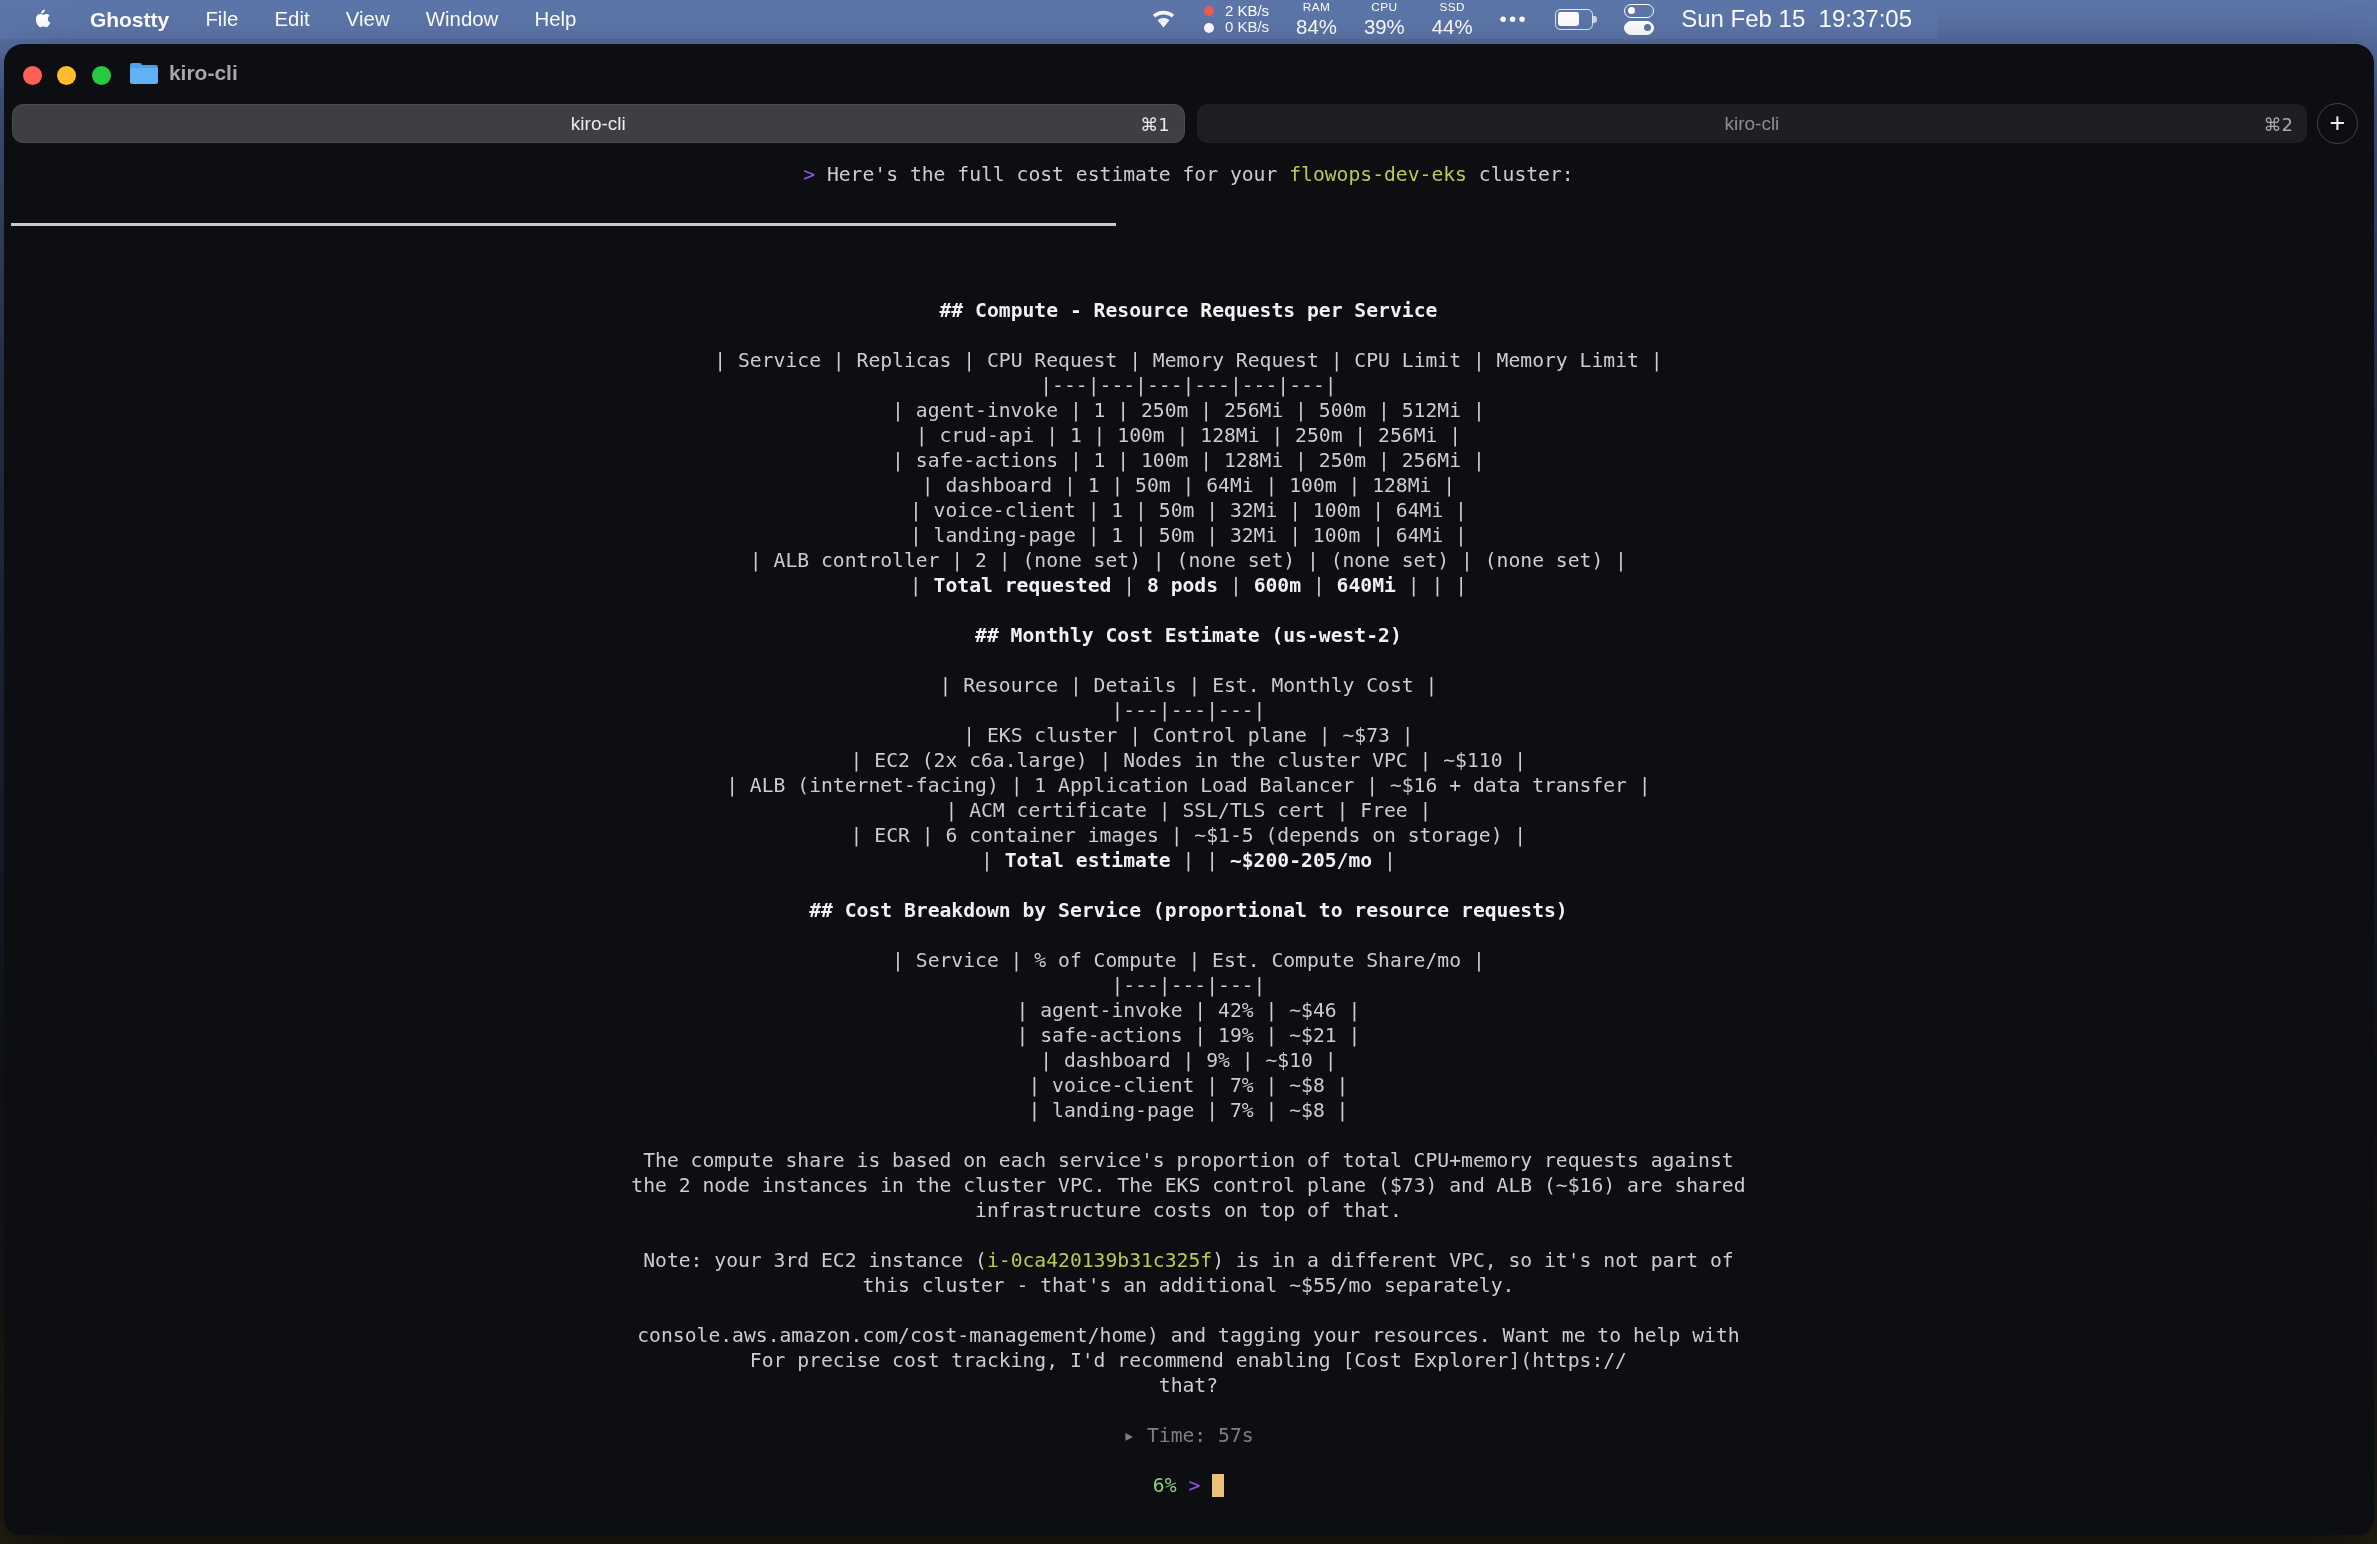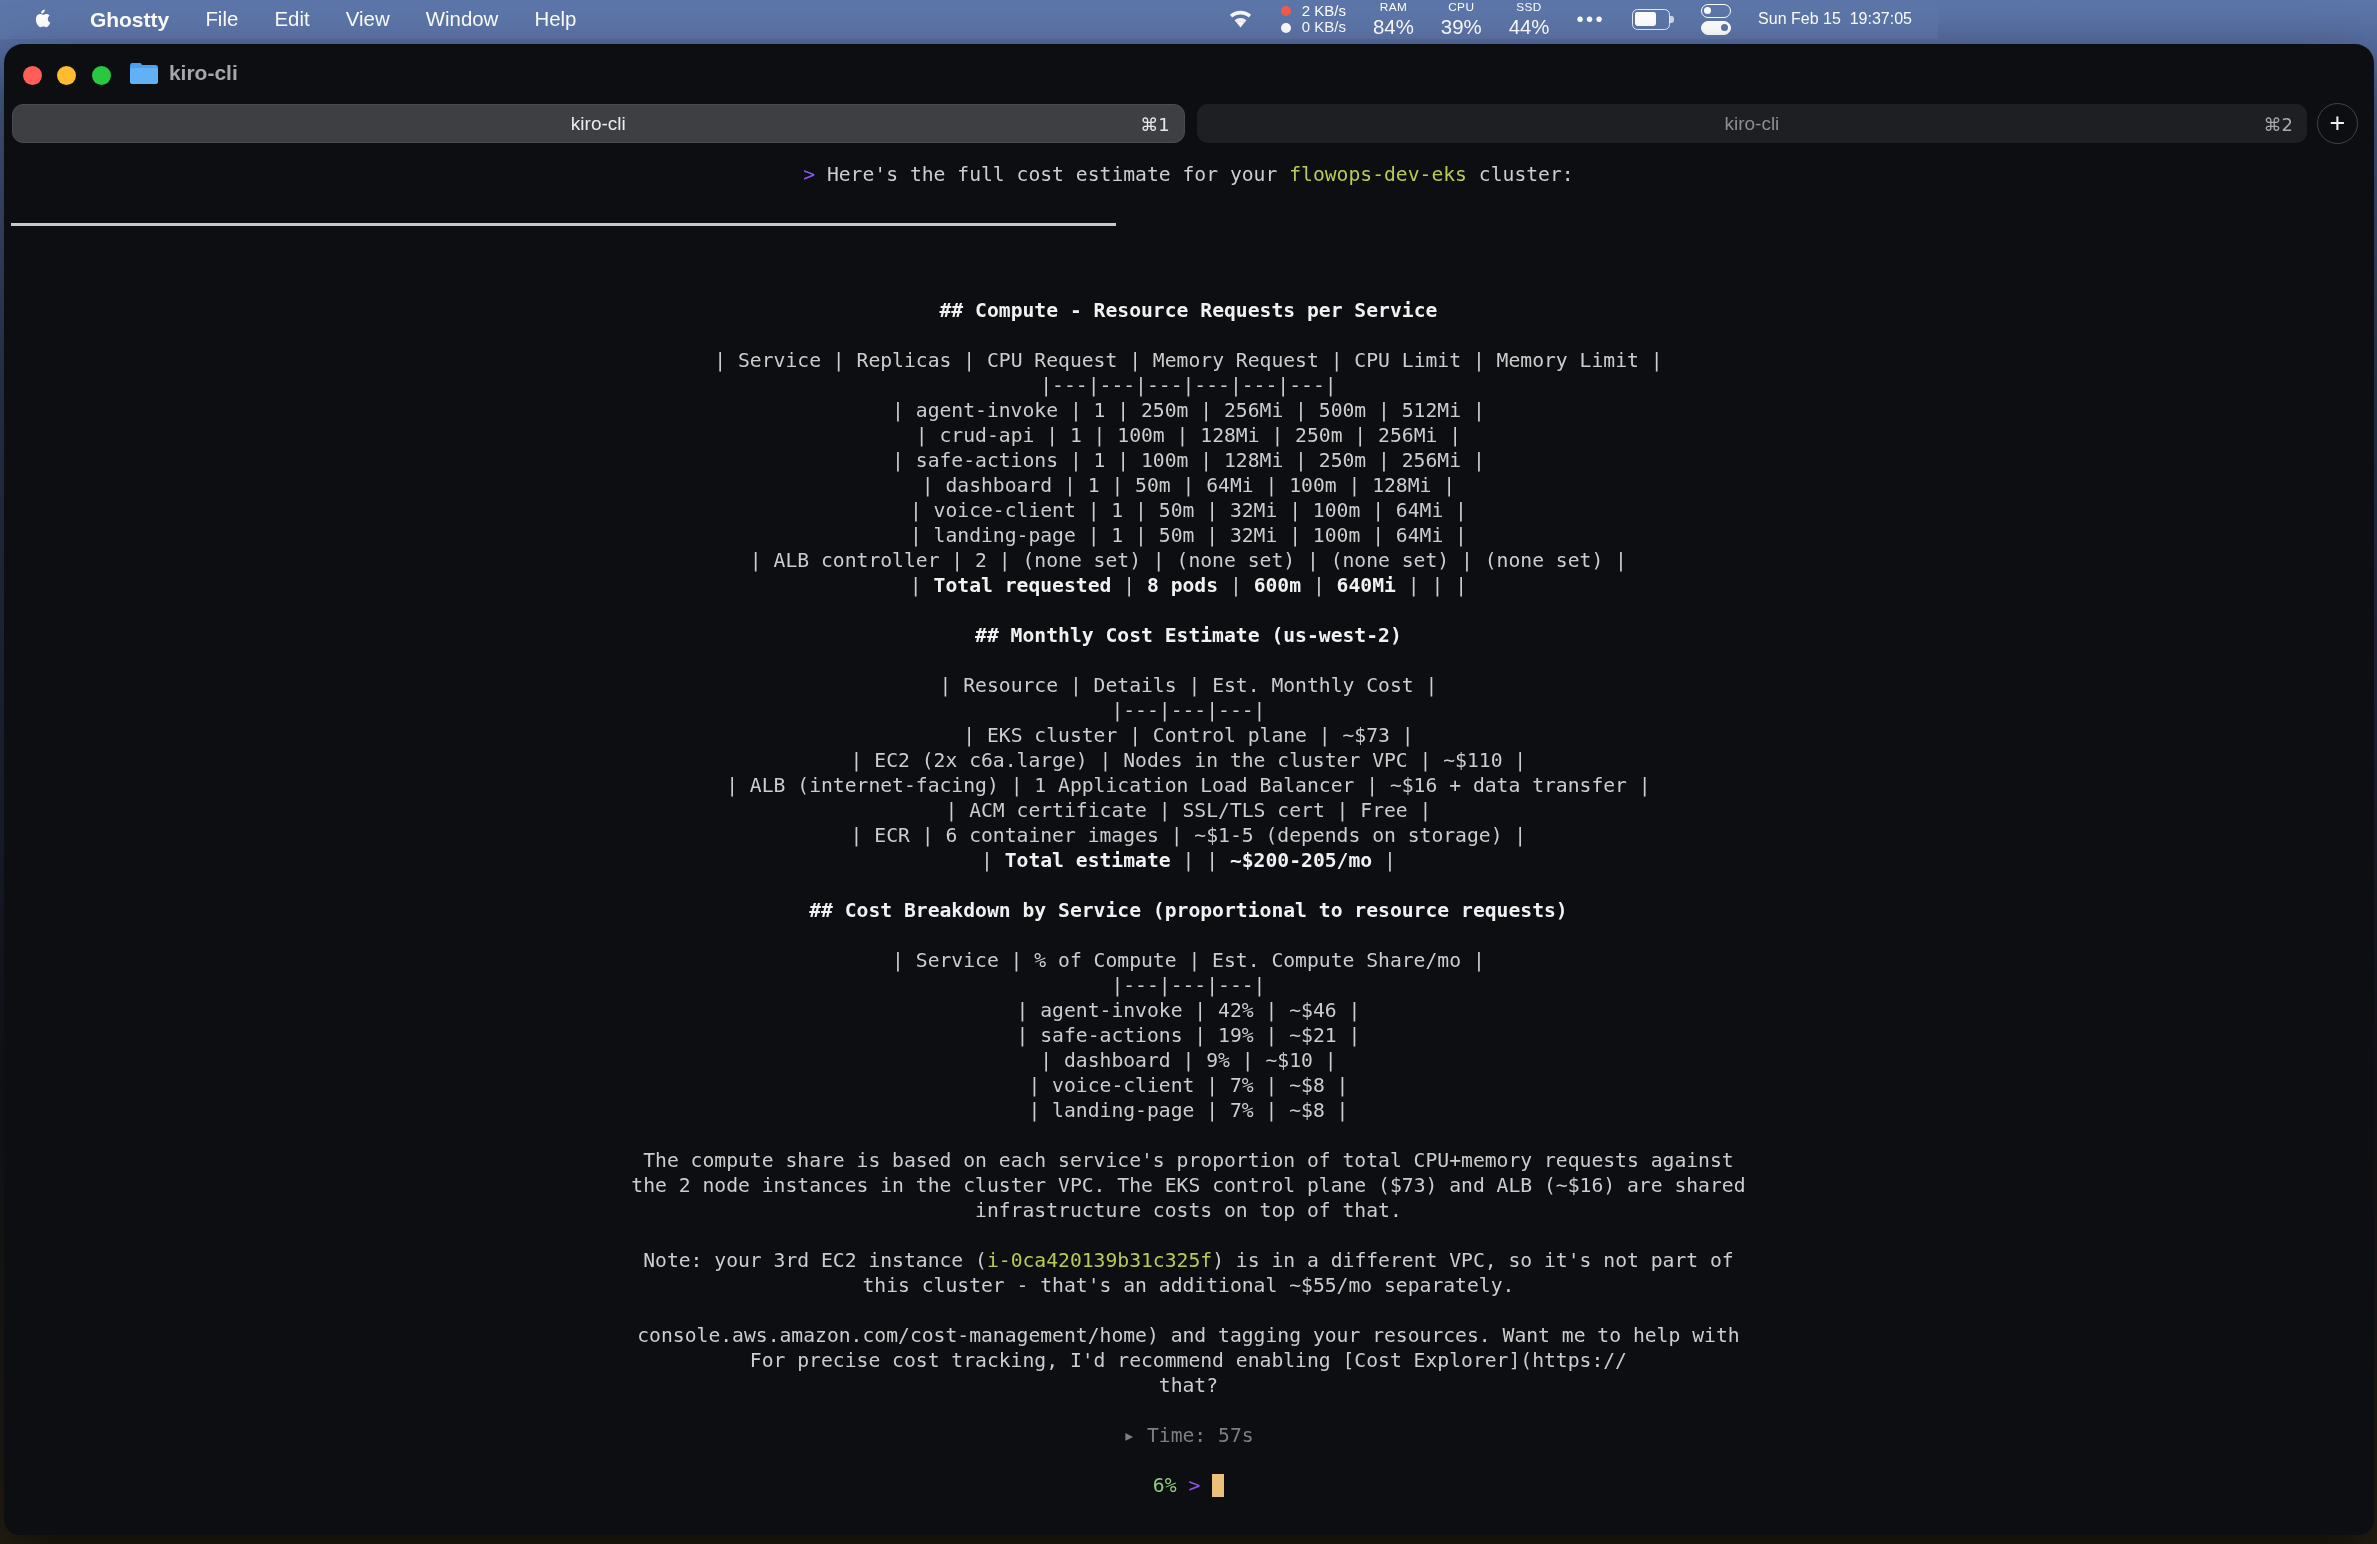--- a/index.html
+++ b/index.html
@@ -31,21 +31,21 @@
   .more-dots { font-size:20.4px; letter-spacing:2.4px; }
   .battery { position:relative; width:42px; height:20.4px; }
   .battery .shell { position:absolute; left:0; top:0; width:38px; height:20.4px; border:1.6px solid rgba(255,255,255,.85); border-radius:5.5px; }
   .battery .fill { position:absolute; left:3.1px; top:3.1px; width:20.4px; height:14px; background:#fff; border-radius:2.4px; }
   .battery .nub { position:absolute; right:0; top:6.3px; width:3.9px; height:7.9px; background:rgba(255,255,255,.7); border-radius:0 2.4px 2.4px 0; }
   .cc-icon { display:flex; flex-direction:column; gap:3.9px; }
   .cc-icon .pill { width:30px; height:13.4px; border:1.6px solid #fff; border-radius:7px; position:relative; }
   .cc-icon .pill .knob { position:absolute; top:1.6px; width:7px; height:7px; border-radius:50%; background:#fff; }
   .cc-icon .pill.a .knob { left:2.4px; }
   .cc-icon .pill.b { background:#fff; } .cc-icon .pill.b .knob { right:2.4px; background:#5d76a9; }
-  .clock { font-size:16px; white-space:pre; }
+  .clock { font-size:24px; white-space:pre; }
 
   
   .window {
     position:absolute; left:3.9px; top:44px; width:2370px; height:1491px;
     background:#0d0e12; border-radius:19px 19px 15.7px 15.7px;
     box-shadow:0 23.6px 55px rgba(0,0,0,.55);
     text-align:center;
   }
   .titlebar { position:absolute; top:0; left:0; width:100%; height:60px; }
   .traffic { position:absolute; top:22px; width:19px; height:19px; border-radius:50%; }

